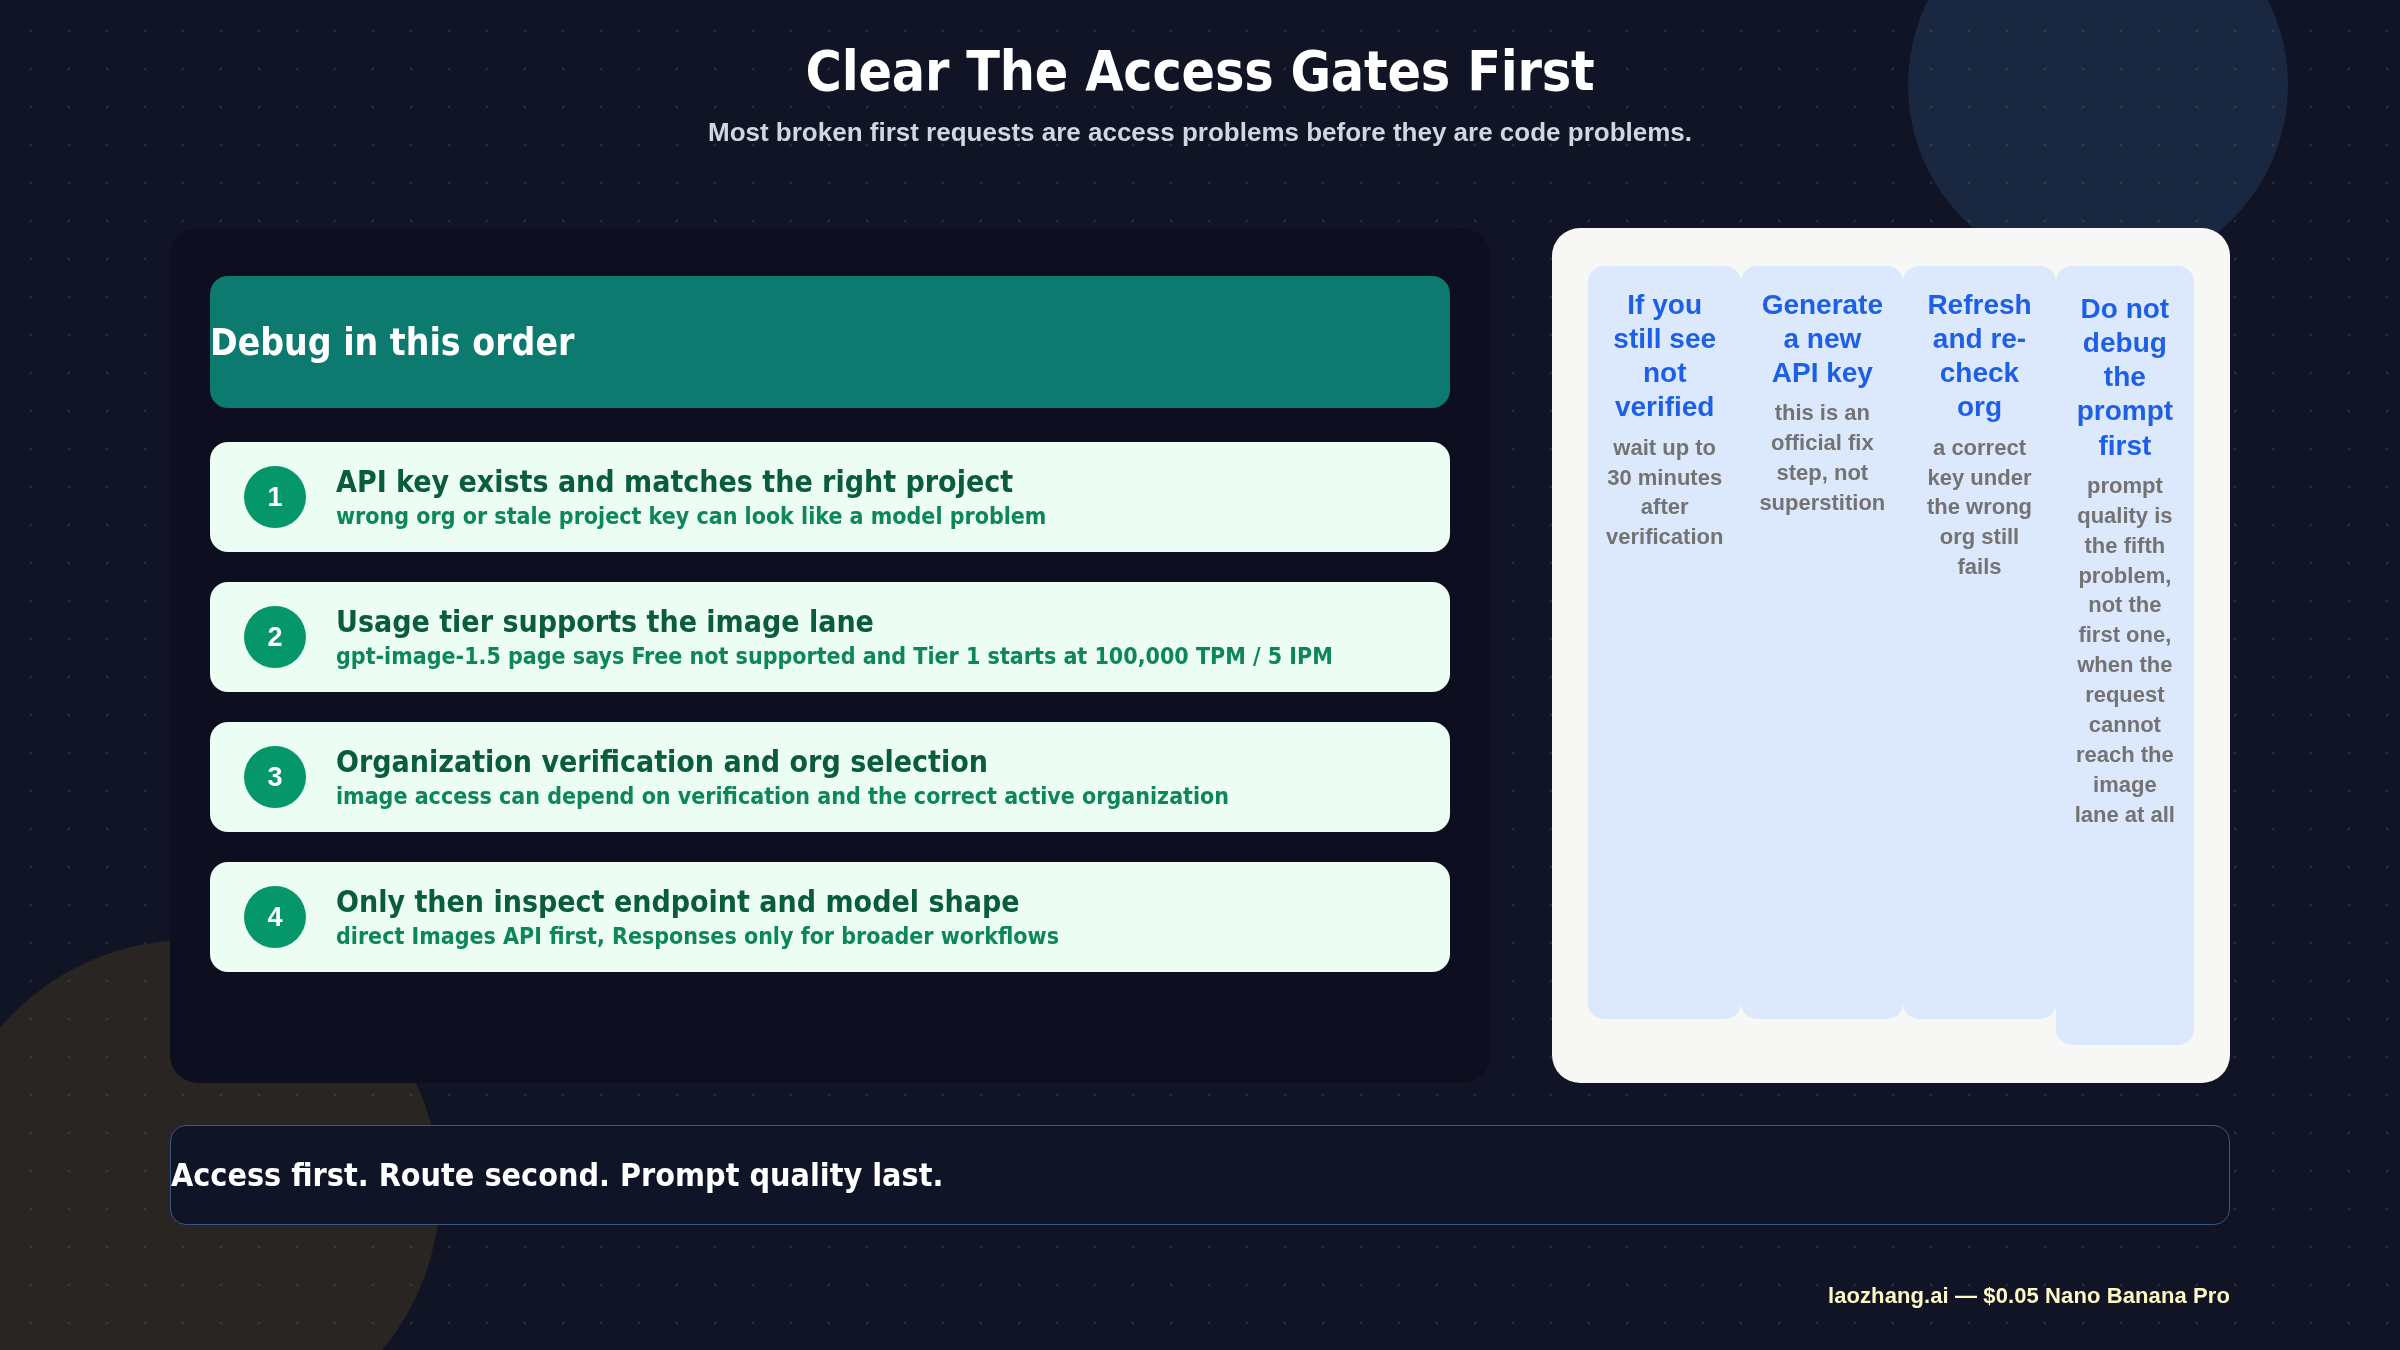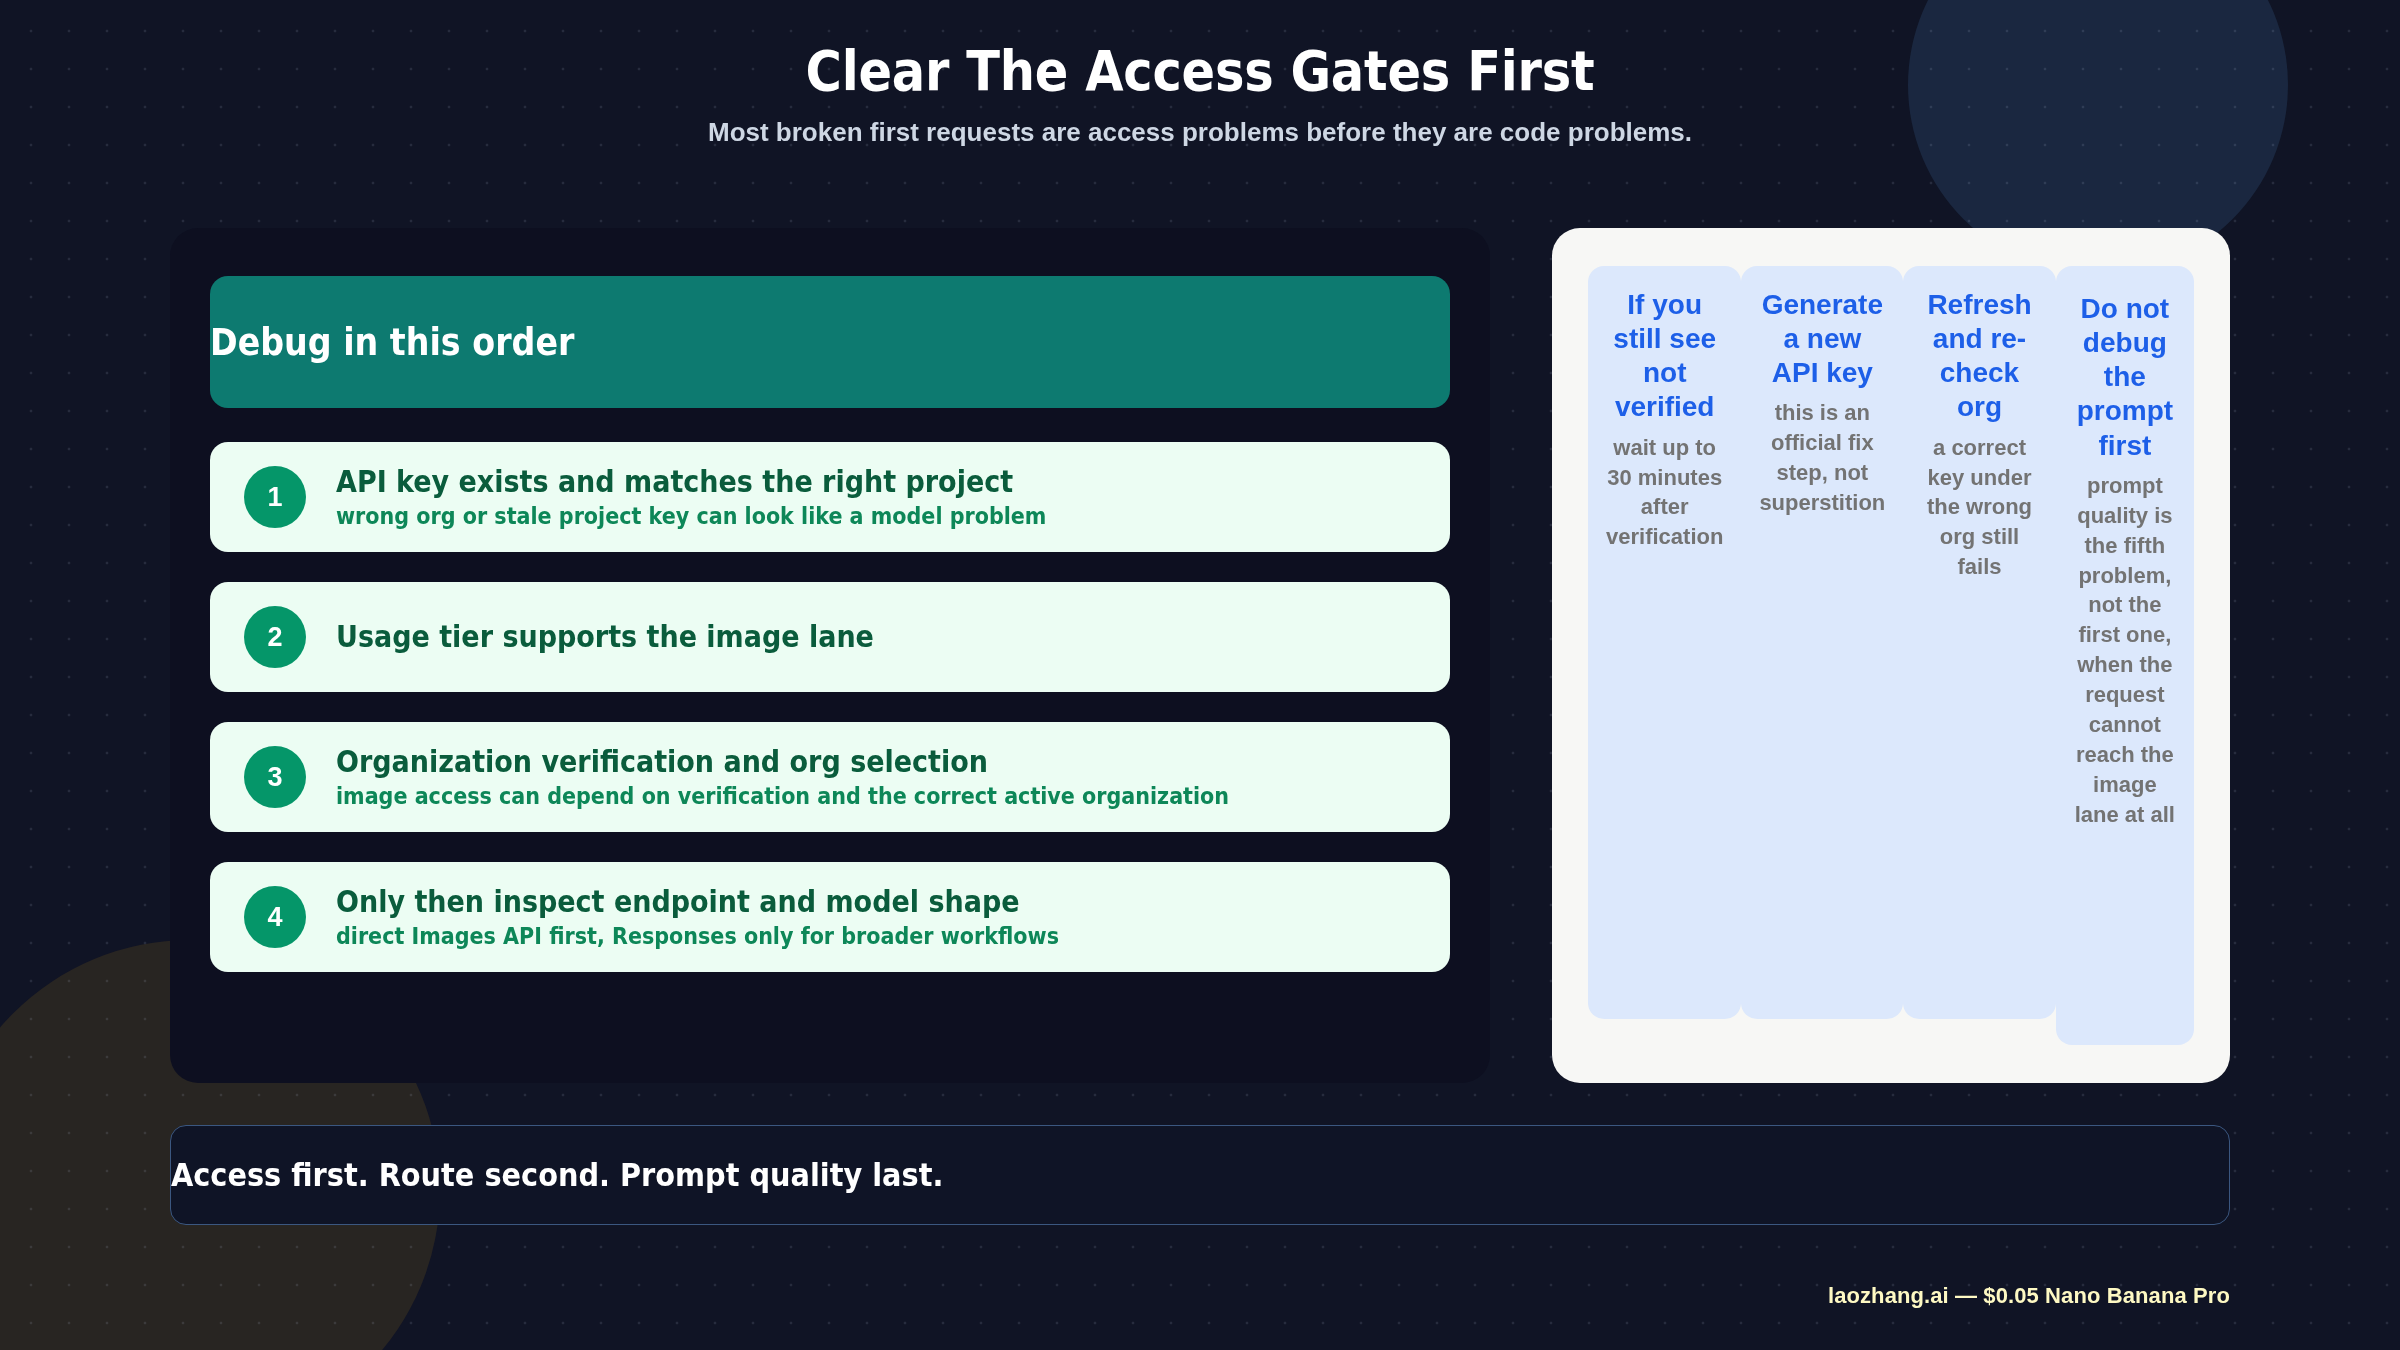--- a/index.html
+++ b/index.html
@@ -204,20 +204,21 @@
           <div class="step-text">
             <div class="step-title">API key exists and matches the right project</div>
             <div class="step-sub">wrong org or stale project key can look like a model problem</div>
           </div>
         </div>
 
         <div class="step-card">
           <div class="step-badge">2</div>
           <div class="step-text">
             <div class="step-title">Usage tier supports the image lane</div>
+            <div class="step-sub">gpt-image-1.5 page says Free not supported and Tier 1 starts at 100,000 TPM / 5 IPM</div>
           </div>
         </div>
 
         <div class="step-card">
           <div class="step-badge">3</div>
           <div class="step-text">
             <div class="step-title">Organization verification and org selection</div>
             <div class="step-sub">image access can depend on verification and the correct active organization</div>
           </div>
         </div>

